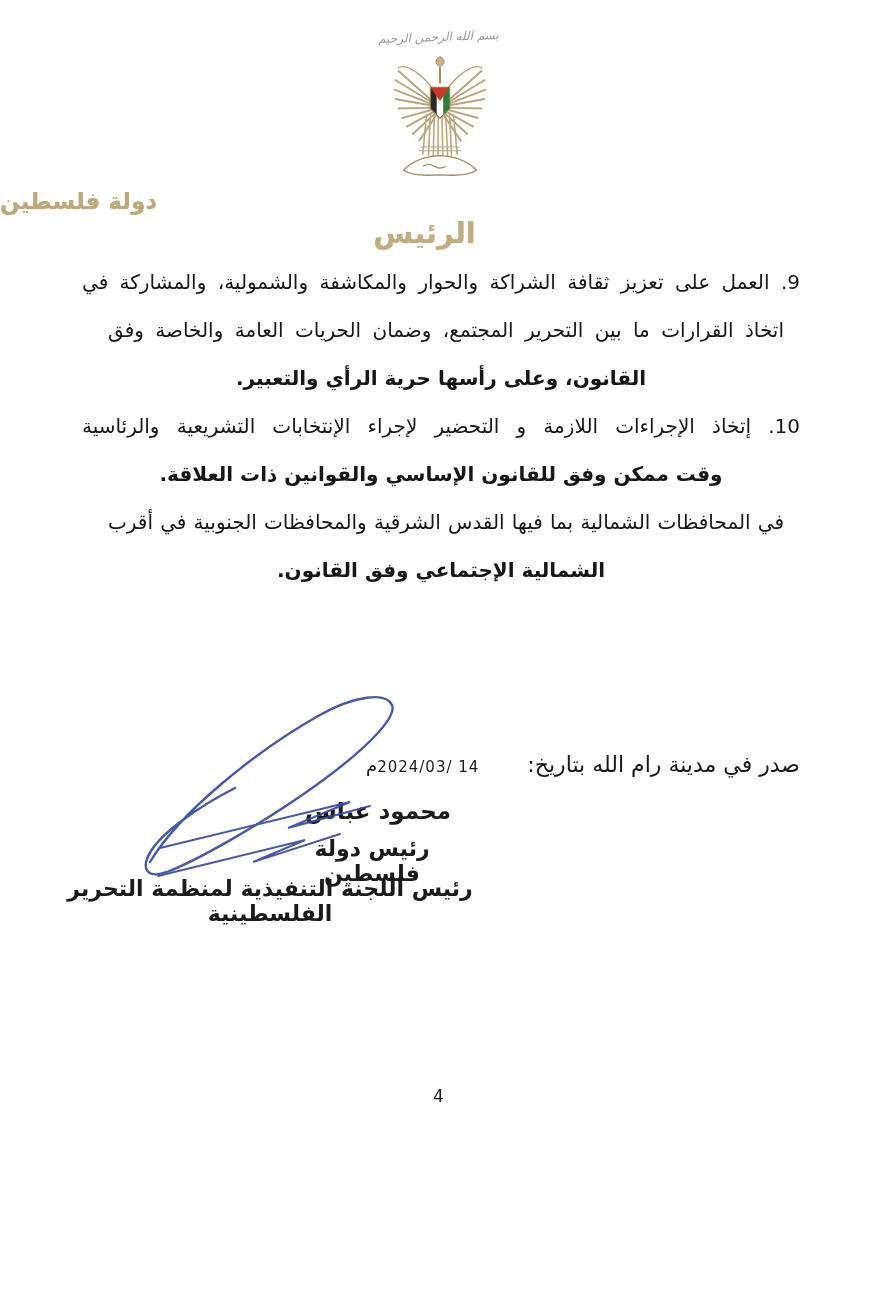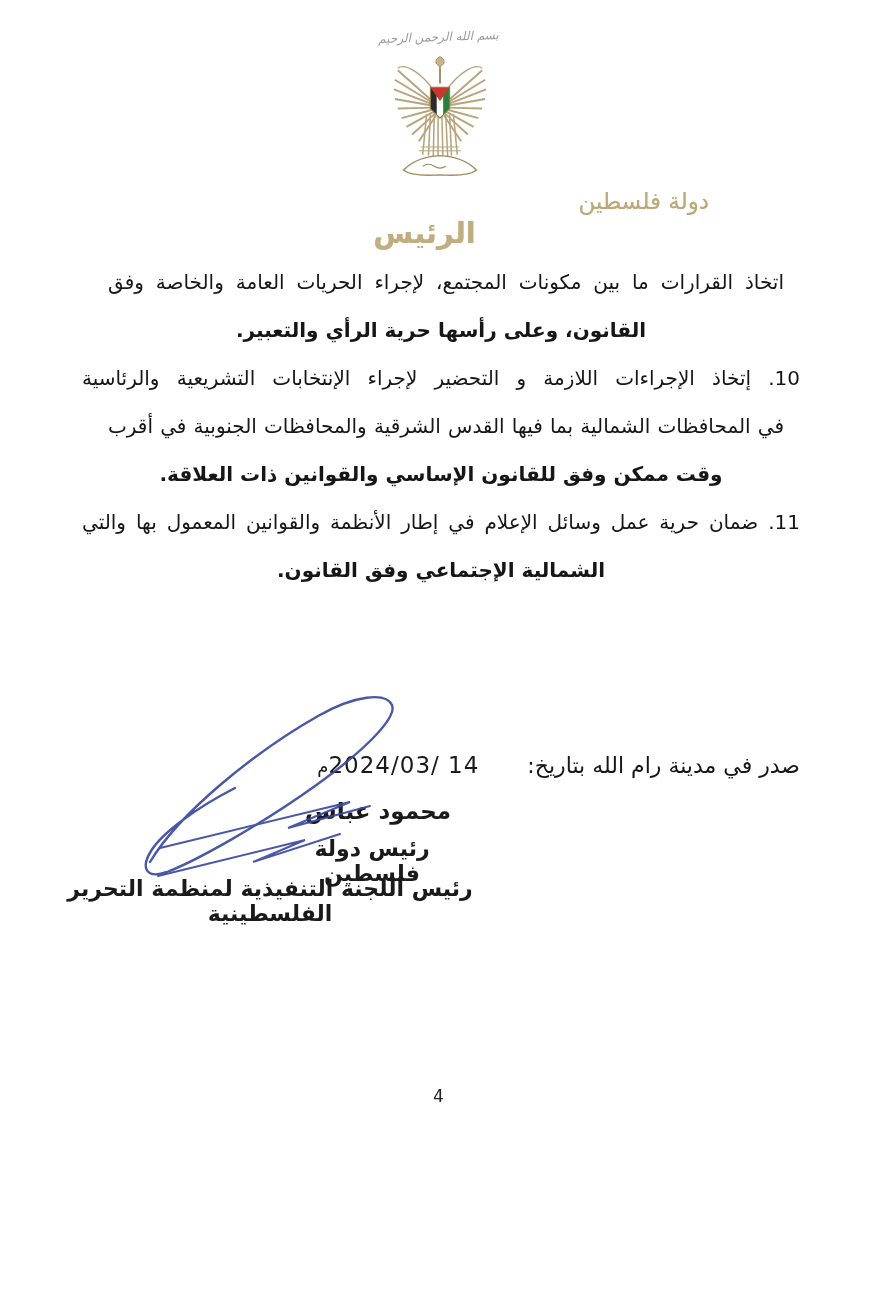--- a/index.html
+++ b/index.html
@@ -8,22 +8,22 @@
     font-family:"DejaVu Sans",sans-serif;color:#1a1a1a;overflow:hidden;
   }
   
   .bismillah{
     position:absolute;top:30px;left:0;width:877px;text-align:center;
     font-size:12px;color:#9a9a9a;font-style:italic;letter-spacing:1px;
     transform:rotate(-2deg);
   }
   .emblem{position:absolute;left:392px;top:52px;width:96px;height:140px;}
   .state-name{
-    position:absolute;top:188px;left:0;width:709px;text-align:right;
-    font-size:23px;font-weight:normal;color:#bba87b;letter-spacing:2px;
+    position:absolute;top:188px;left:0;width:709px;text-align:left;
+    font-size:23px;font-weight:bold;color:#bba87b;letter-spacing:2px;
     text-shadow:0 0 1px #d8cbaa;
   }
   .president-title{
     position:absolute;top:216px;left:0;width:849px;text-align:center;
     font-size:29px;font-weight:bold;color:#c0ad80;letter-spacing:3px;
     text-shadow:0 0 1px #d8cbaa;
   }
   
   .body-text{position:absolute;left:82px;top:258px;width:718px;}
   .line{
@@ -35,21 +35,21 @@
   .line.cont{padding-right:16px;padding-left:26px;}
   
   .issuance{
     position:absolute;left:82px;top:752px;width:718px;height:44px;
     display:flex;flex-direction:row;justify-content:flex-end;align-items:baseline;
   }
   .iss-label{font-size:22px;color:#161616;}
   .iss-gap{display:inline-block;width:48px;}
   .date-group{display:flex;flex-direction:row;align-items:baseline;}
   .era{font-size:18px;}
-  .date-nums{font-size:23px;letter-spacing:1px;}
+  .date-nums{font-size:15px;letter-spacing:1px;}
   
   .sig-name{
     position:absolute;top:798px;left:278px;width:200px;text-align:center;
     font-size:23px;font-weight:bold;z-index:1;
   }
   .sig-t1{
     position:absolute;top:836px;left:272px;width:200px;text-align:center;
     font-size:22px;font-weight:bold;z-index:1;
   }
   .sig-t2{
@@ -125,26 +125,26 @@
     <polygon points="40,34 60,34 60,56 50,66 40,56" fill="none" stroke="#8f7b50" stroke-width="1.2"></polygon>
 
     <path d="M12 120 Q26 106 50 105 Q74 106 88 120 Q80 127 50 125 Q20 127 12 120 Z" fill="#ffffff" stroke="#a08b5f" stroke-width="1.4"></path>
     <path d="M32 116 q6 -4 12 0 q6 4 12 0" fill="none" stroke="#a08b5f" stroke-width="1.2"></path>
   </svg>
 
   <div class="state-name">دولة فلسطين</div>
   <div class="president-title">الرئيس</div>
 
   <div class="body-text">
-    <div class="line j cont" dir="rtl">اتخاذ القرارات ما بين مكونات المجتمع، لإجراء الحريات العامة والخاصة وفق</div>
+    <div class="line j" dir="rtl">9. العمل على تعزيز ثقافة الشراكة والحوار والمكاشفة والشمولية، والمشاركة في</div>
+    <div class="line j cont" dir="rtl">اتخاذ القرارات ما بين التحرير المجتمع، وضمان الحريات العامة والخاصة وفق</div>
     <div class="line c" dir="rtl">القانون، وعلى رأسها حرية الرأي والتعبير.</div>
     <div class="line j" dir="rtl">10. إتخاذ الإجراءات اللازمة و التحضير لإجراء الإنتخابات التشريعية والرئاسية</div>
+    <div class="line c" dir="rtl">وقت ممكن وفق للقانون الإساسي والقوانين ذات العلاقة.</div>
     <div class="line j cont" dir="rtl">في المحافظات الشمالية بما فيها القدس الشرقية والمحافظات الجنوبية في أقرب</div>
-    <div class="line c" dir="rtl">وقت ممكن وفق للقانون الإساسي والقوانين ذات العلاقة.</div>
-    <div class="line j" dir="rtl">11. ضمان حرية عمل وسائل الإعلام في إطار الأنظمة والقوانين المعمول بها والتي</div>
     <div class="line c" dir="rtl">الشمالية الإجتماعي وفق القانون.</div>
   </div>
 
   <div class="issuance">
     <span class="date-group">
       <span class="era">م</span>
       <span class="date-nums">2024/03/ 14</span>
     </span>
     <span class="iss-gap"></span>
     <span class="iss-label" dir="rtl">صدر في مدينة رام الله بتاريخ:</span>

